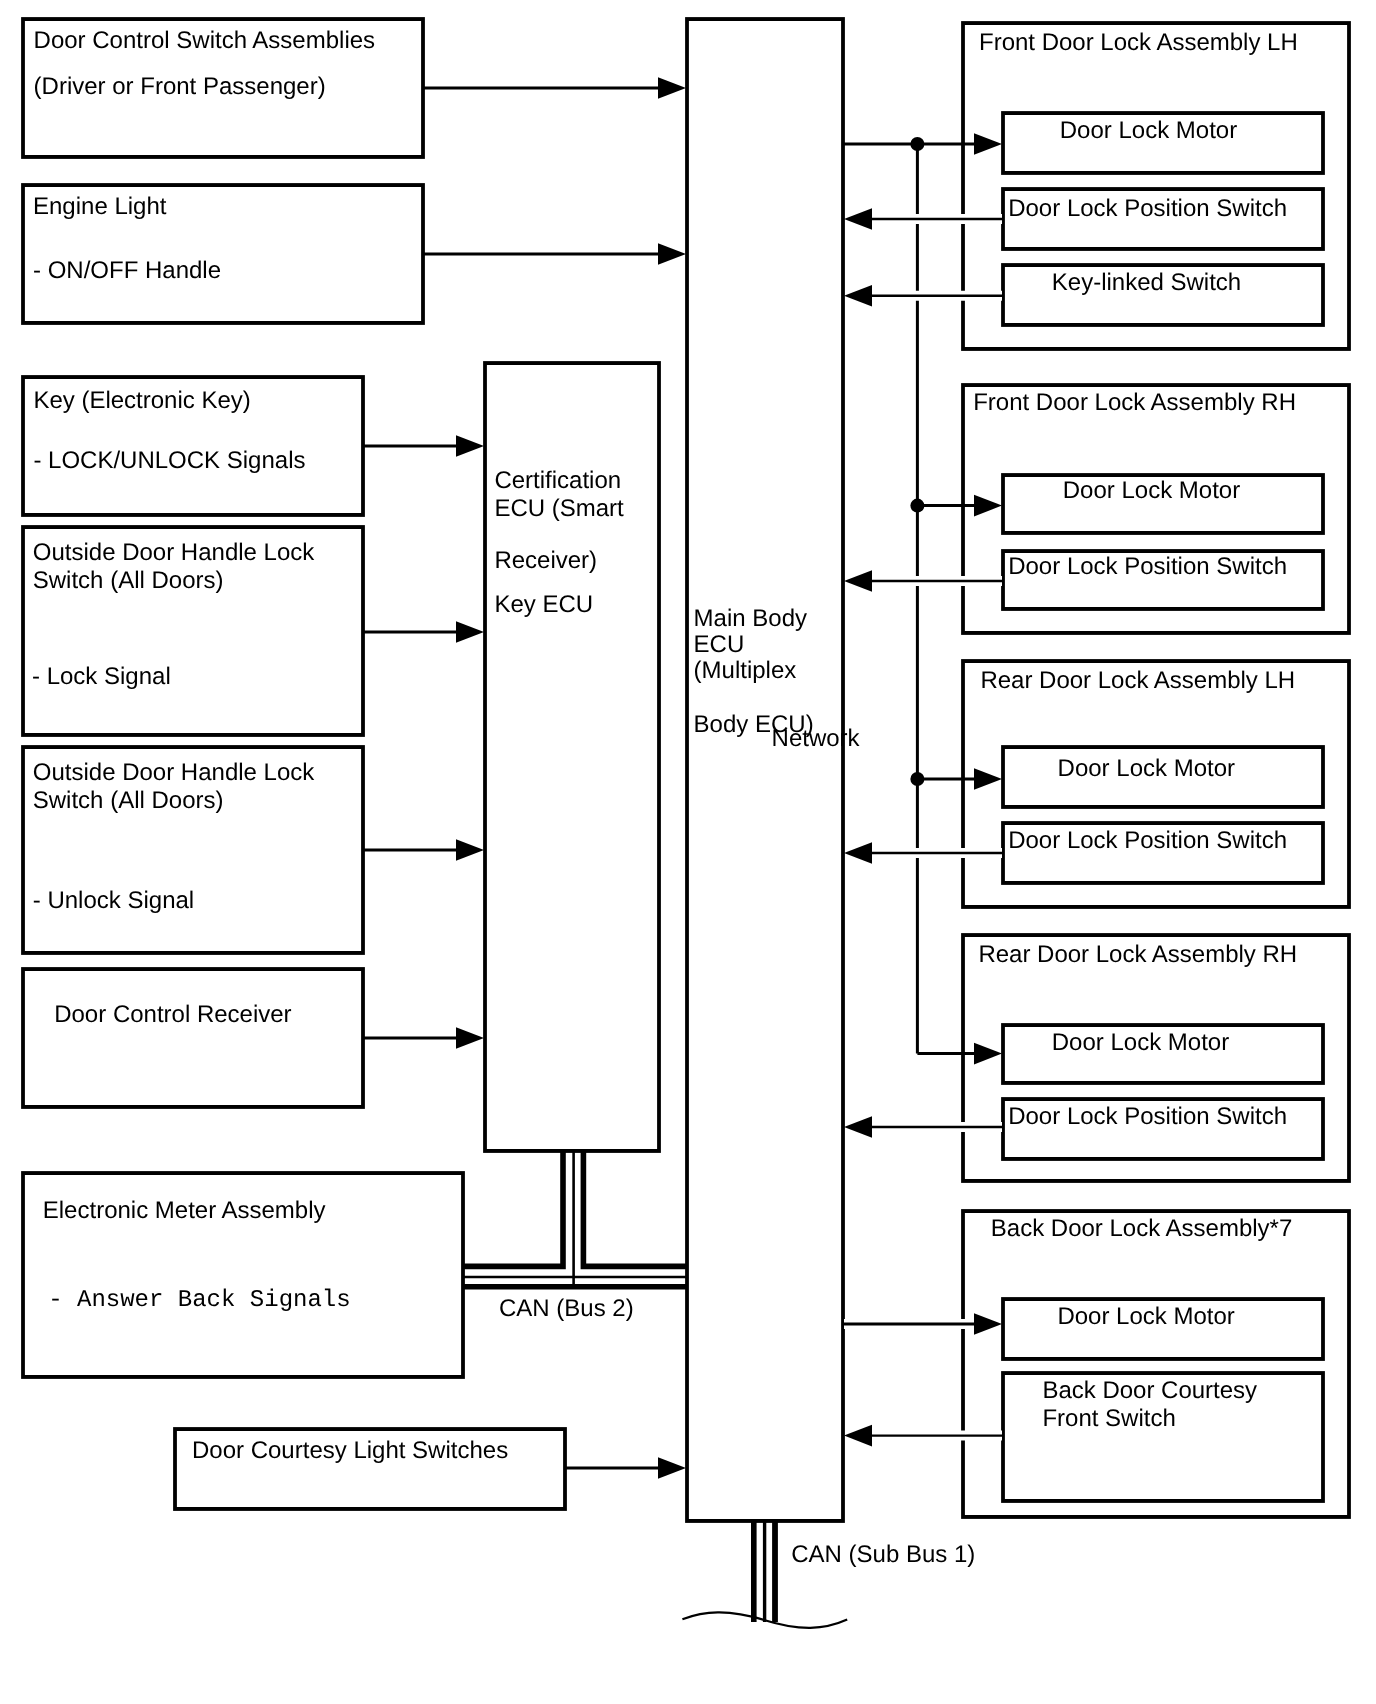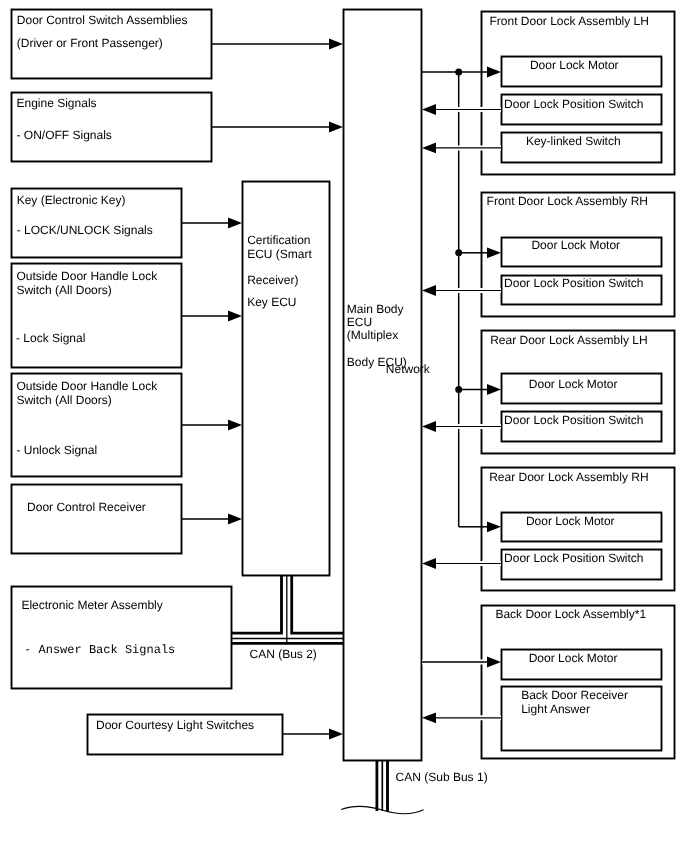--- a/index.html
+++ b/index.html
@@ -15,22 +15,22 @@
 </head>
 <body>
 
 <div id="stage">
 
   <div class="box" style="left:11px;top:9px;width:201px;height:70px;"></div>
   <div class="t" style="left:16.8px;top:12.7px;">Door Control Switch Assemblies</div>
   <div class="t" style="left:16.8px;top:36px;">(Driver or Front Passenger)</div>
 
   <div class="box" style="left:11px;top:92px;width:201px;height:70px;"></div>
-  <div class="t" style="left:16.5px;top:95.9px;">Engine Signals</div>
-  <div class="t" style="left:16.5px;top:127.9px;">- ON/OFF Signals</div>
+  <div class="t" style="left:16.5px;top:95.9px;">Engine Light</div>
+  <div class="t" style="left:16.5px;top:127.9px;">- ON/OFF Handle</div>
 
   <div class="box" style="left:11px;top:188px;width:171px;height:70px;"></div>
   <div class="t" style="left:16.7px;top:193.0px;">Key (Electronic Key)</div>
   <div class="t" style="left:16.7px;top:223.1px;">- LOCK/UNLOCK Signals</div>
 
   <div class="box" style="left:11px;top:263px;width:171px;height:105px;"></div>
   <div class="t" style="left:16.4px;top:269.1px;">Outside Door Handle Lock</div>
   <div class="t" style="left:16.4px;top:283.1px;">Switch (All Doors)</div>
   <div class="t" style="left:16.0px;top:331.1px;text-align:center;">- Lock Signal</div>
 
@@ -86,26 +86,26 @@
   <div class="t" style="left:504.1px;top:412.6px;">Door Lock Position Switch</div>
 
   <div class="box" style="left:481px;top:467px;width:194px;height:124px;"></div>
   <div class="t" style="left:489.2px;top:469.5px;">Rear Door Lock Assembly RH</div>
   <div class="box" style="left:501px;top:511.5px;width:161px;height:30.7px;"></div>
   <div class="t" style="left:525.9px;top:513.7px;">Door Lock Motor</div>
   <div class="box" style="left:501px;top:549.4px;width:161px;height:30.6px;"></div>
   <div class="t" style="left:504.1px;top:551.2px;">Door Lock Position Switch</div>
 
   <div class="box" style="left:481px;top:605px;width:194px;height:153.6px;"></div>
-  <div class="t" style="left:495.4px;top:607.3px;">Back Door Lock Assembly*1</div>
+  <div class="t" style="left:495.4px;top:607.3px;">Back Door Lock Assembly*7</div>
   <div class="box" style="left:501px;top:648.5px;width:161px;height:31px;"></div>
   <div class="t" style="left:528.7px;top:650.7px;">Door Lock Motor</div>
   <div class="box" style="left:501px;top:685.5px;width:161px;height:65px;"></div>
-  <div class="t" style="left:521.2px;top:687.5px;">Back Door Receiver</div>
-  <div class="t" style="left:521.2px;top:701.5px;">Light Answer</div>
+  <div class="t" style="left:521.2px;top:687.5px;">Back Door Courtesy</div>
+  <div class="t" style="left:521.2px;top:701.5px;">Front Switch</div>
 
   <div class="t" style="left:249.5px;top:646.8px;">CAN (Bus 2)</div>
   <div class="t" style="left:395.6px;top:769.6px;">CAN (Sub Bus 1)</div>
 
   <svg class="ov" viewBox="0 0 688 852">
     <g stroke="#000" stroke-width="1.6" fill="none">
       <path d="M212,44 L330,44"></path>
       <path d="M212,127 L330,127"></path>
       <path d="M182,223 L229,223"></path>
       <path d="M182,316 L229,316"></path>

